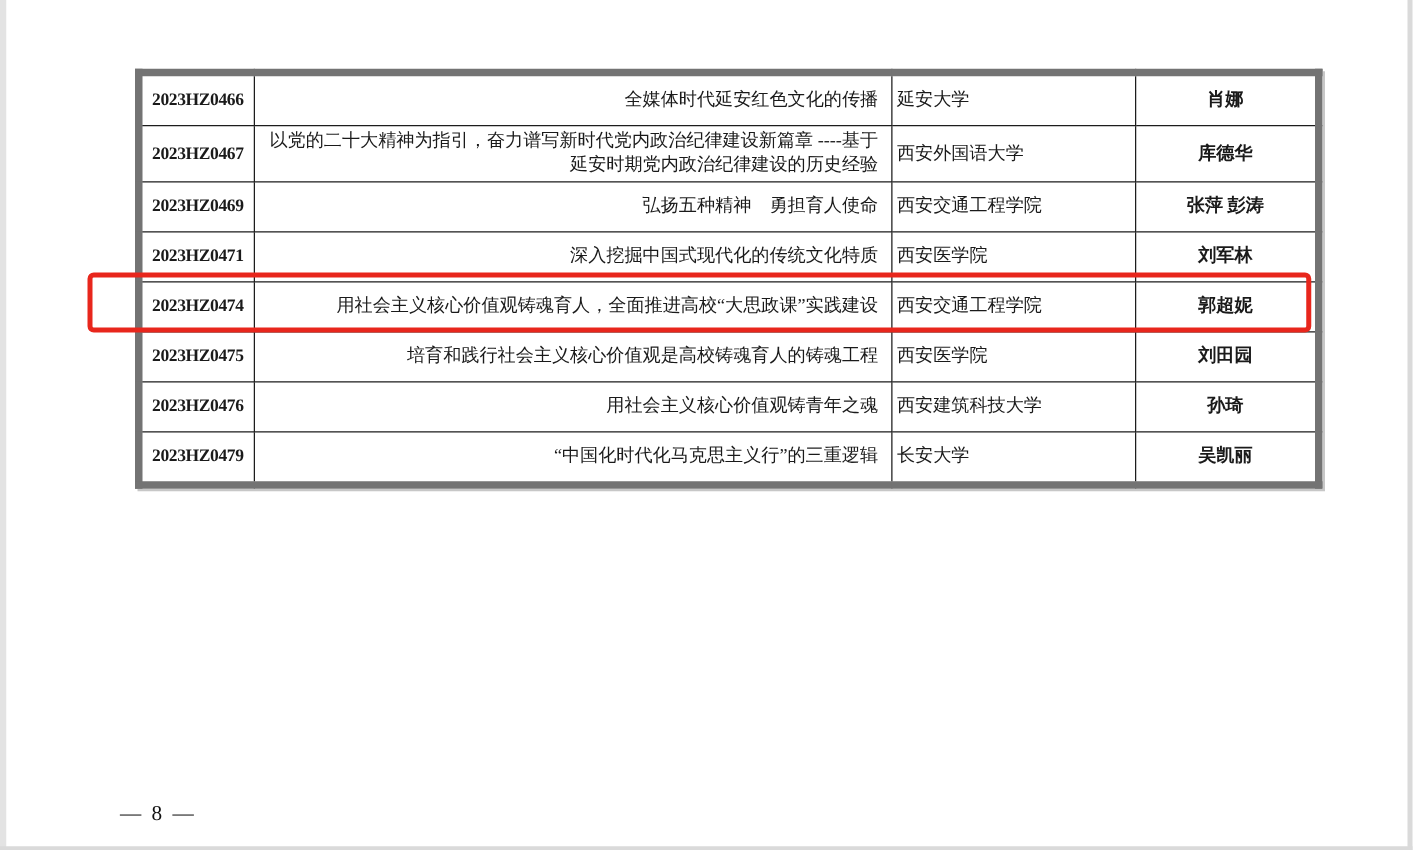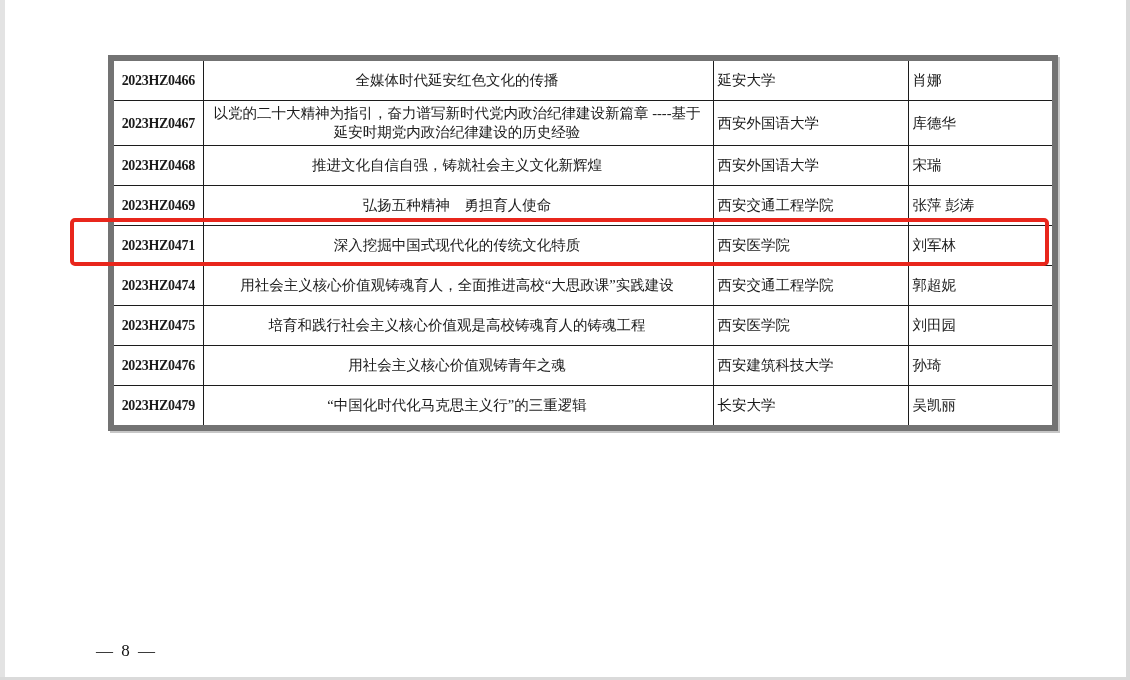--- a/index.html
+++ b/index.html
@@ -31,23 +31,23 @@
     font-size:14.5px;line-height:19px;
     padding:3px 8px;
     overflow:hidden;
   }
   td.col-id{
     text-align:center;font-weight:bold;
     font-family:"Liberation Serif","DejaVu Serif",serif;
     letter-spacing:-0.3px;font-size:14px;
     padding:3px 2px;
   }
-  td.col-title{text-align:center;padding-right:10px;}
+  td.col-title{text-align:right;padding-right:10px;}
   td.col-inst{text-align:left;padding:3px 4px;}
-  td.col-auth{text-align:left;white-space:pre-line;padding:3px 4px;}
+  td.col-auth{text-align:center;white-space:pre-line;padding:3px 4px;font-weight:bold;}
 
   .highlight-box{
     position:absolute;left:70px;top:201px;width:971px;height:32px;
     border:4px solid #e8261c;border-radius:5px;
     pointer-events:none;background:transparent;
   }
   .footer-pagenum{
     position:absolute;left:96px;top:641px;
     font-size:17px;letter-spacing:2px;color:#111;
     font-family:"Liberation Serif","DejaVu Serif",serif;
@@ -72,26 +72,20 @@
     <td class="col-id">2023HZ0466</td>
     <td class="col-title">全媒体时代延安红色文化的传播</td>
     <td class="col-inst">延安大学</td>
     <td class="col-auth">肖娜</td>
   </tr>
       <tr>
     <td class="col-id">2023HZ0467</td>
     <td class="col-title">以党的二十大精神为指引，奋力谱写新时代党内政治纪律建设新篇章 ----基于延安时期党内政治纪律建设的历史经验</td>
     <td class="col-inst">西安外国语大学</td>
     <td class="col-auth">库德华</td>
-  </tr>
-      <tr>
-    <td class="col-id">2023HZ0468</td>
-    <td class="col-title">推进文化自信自强，铸就社会主义文化新辉煌</td>
-    <td class="col-inst">西安外国语大学</td>
-    <td class="col-auth">宋瑞</td>
   </tr>
       <tr>
     <td class="col-id">2023HZ0469</td>
     <td class="col-title">弘扬五种精神　勇担育人使命</td>
     <td class="col-inst">西安交通工程学院</td>
     <td class="col-auth">张萍 彭涛</td>
   </tr>
       <tr>
     <td class="col-id">2023HZ0471</td>
     <td class="col-title">深入挖掘中国式现代化的传统文化特质</td>

